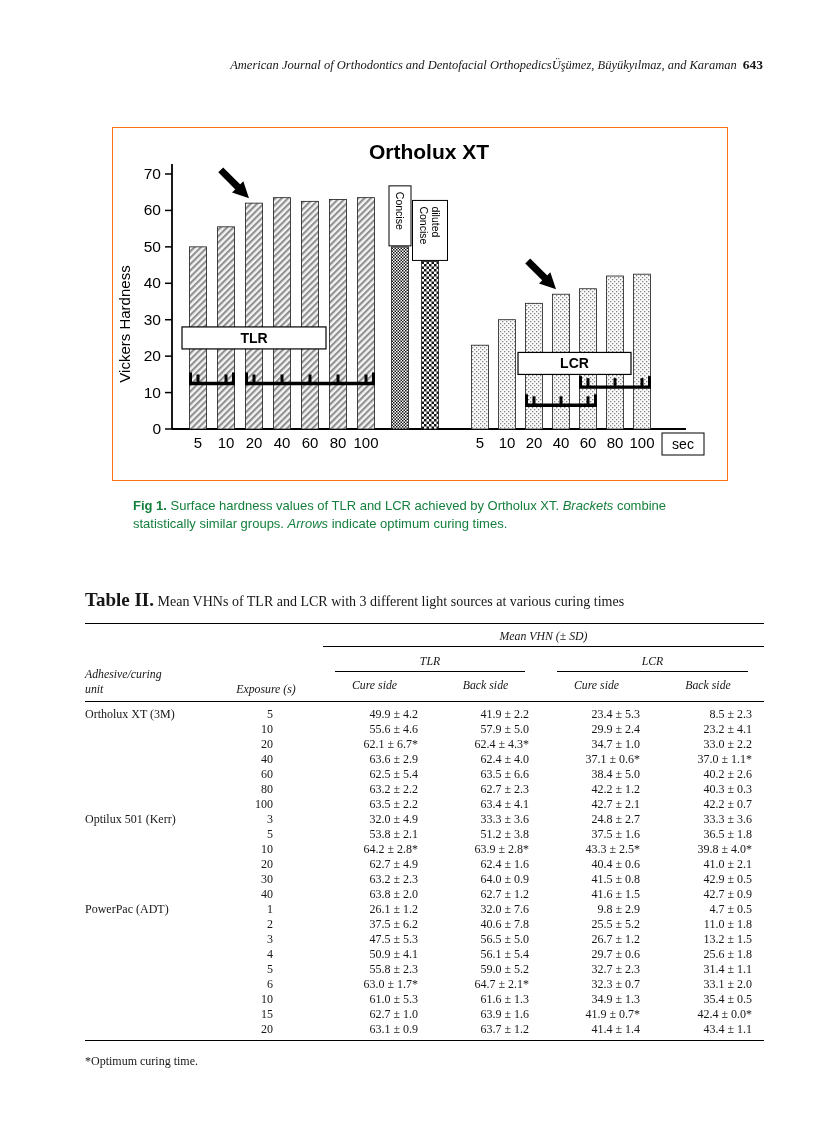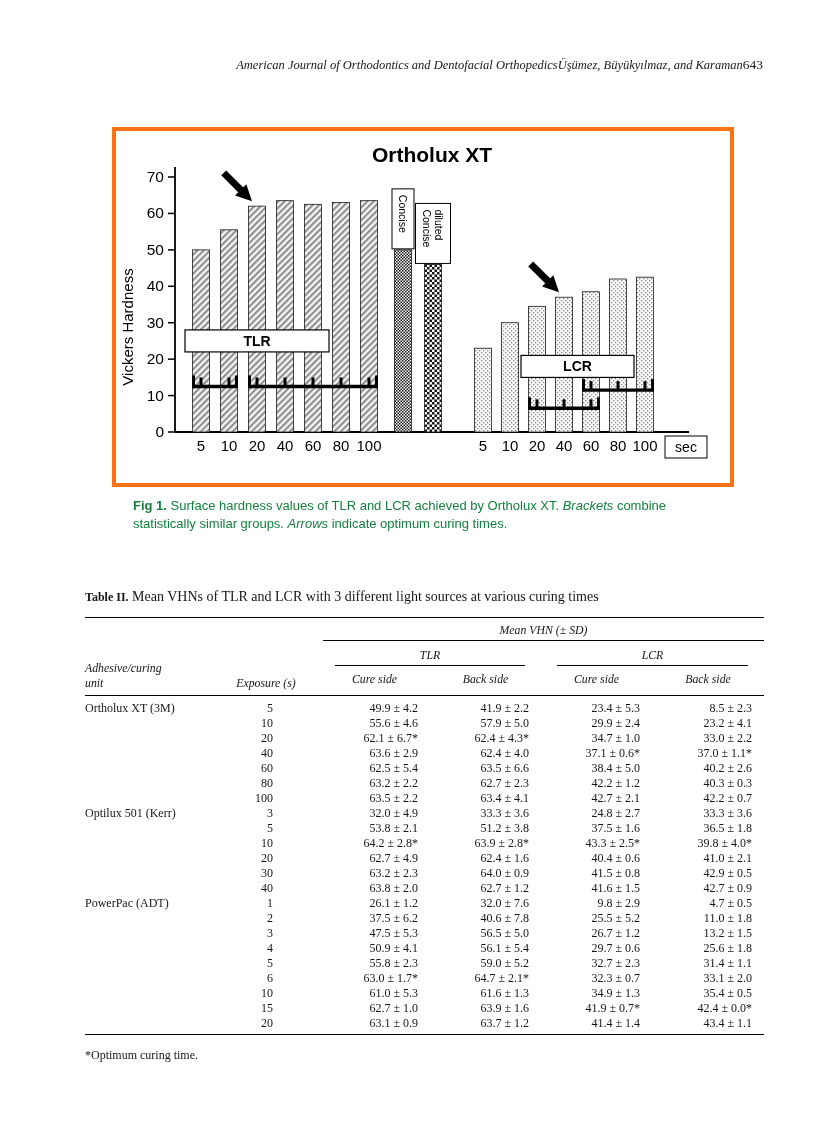--- a/index.html
+++ b/index.html
@@ -2,36 +2,36 @@
 <html><head>
 <meta charset="utf-8">
 <style>
   html,body{margin:0;padding:0;}
   body{
     width:838px;height:1122px;background:#ffffff;position:relative;
     font-family:"Liberation Serif", serif;color:#161616;
   }
   
   .hdr{position:absolute;top:57px;left:85px;width:678px;display:flex;justify-content:flex-end;align-items:flex-start;font-size:12.5px;font-style:italic;line-height:16px;}
-  .hdr .pageno{font-style:normal;font-weight:normal;font-size:13.5px;margin-left:0;}
+  .hdr .pageno{font-style:normal;font-weight:bold;font-size:13.5px;margin-left:6px;}
   .hdr-right{white-space:nowrap;}
 
   
-  .fig{position:absolute;top:127px;left:112px;width:614px;height:352px;border:4px solid #f97316;background:#fff;}
+  .fig{position:absolute;top:127px;left:112px;width:614px;height:352px;border:1px solid #f97316;background:#fff;}
   .fig svg{display:block;margin:1px;}
   svg text{font-family:"Liberation Sans", sans-serif;fill:#000;}
 
   .caption{position:absolute;top:497px;left:133px;width:594px;font-family:"Liberation Sans", sans-serif;font-size:13px;line-height:17.5px;color:#15803d;}
   .caption .b{font-weight:bold;}
   .caption .i{font-style:italic;}
 
   
   .tbl-wrap{position:absolute;top:589px;left:85px;width:679px;}
   .tbl-title{font-size:14px;margin:0 0 12px 0;}
-  .tbl-title .lbl{font-weight:bold;font-size:12px;}
+  .tbl-title .lbl{font-weight:bold;font-size:19px;}
   table{width:100%;border-collapse:collapse;border-top:1.4px solid #000;font-size:12px;table-layout:fixed;}
   td{padding:0;}
   thead td{font-style:italic;font-size:11.8px;vertical-align:bottom;}
   .rspan{border-bottom:1px solid #000;padding-bottom:4px;margin-top:36px;}
   .mean-div{border-bottom:1px solid #000;text-align:center;padding:5px 0 2px;margin-left:4px;}
   .grp-cell{padding-top:4px;}
   .grp{border-bottom:1px solid #000;text-align:center;padding:3px 0 2px;margin:0 16px;}
   .subhead td{padding:6px 0 8px;border-bottom:1px solid #000;text-align:center;}
   .cA{text-align:left;}
   .cB-h{text-align:center;padding-right:14px;}

